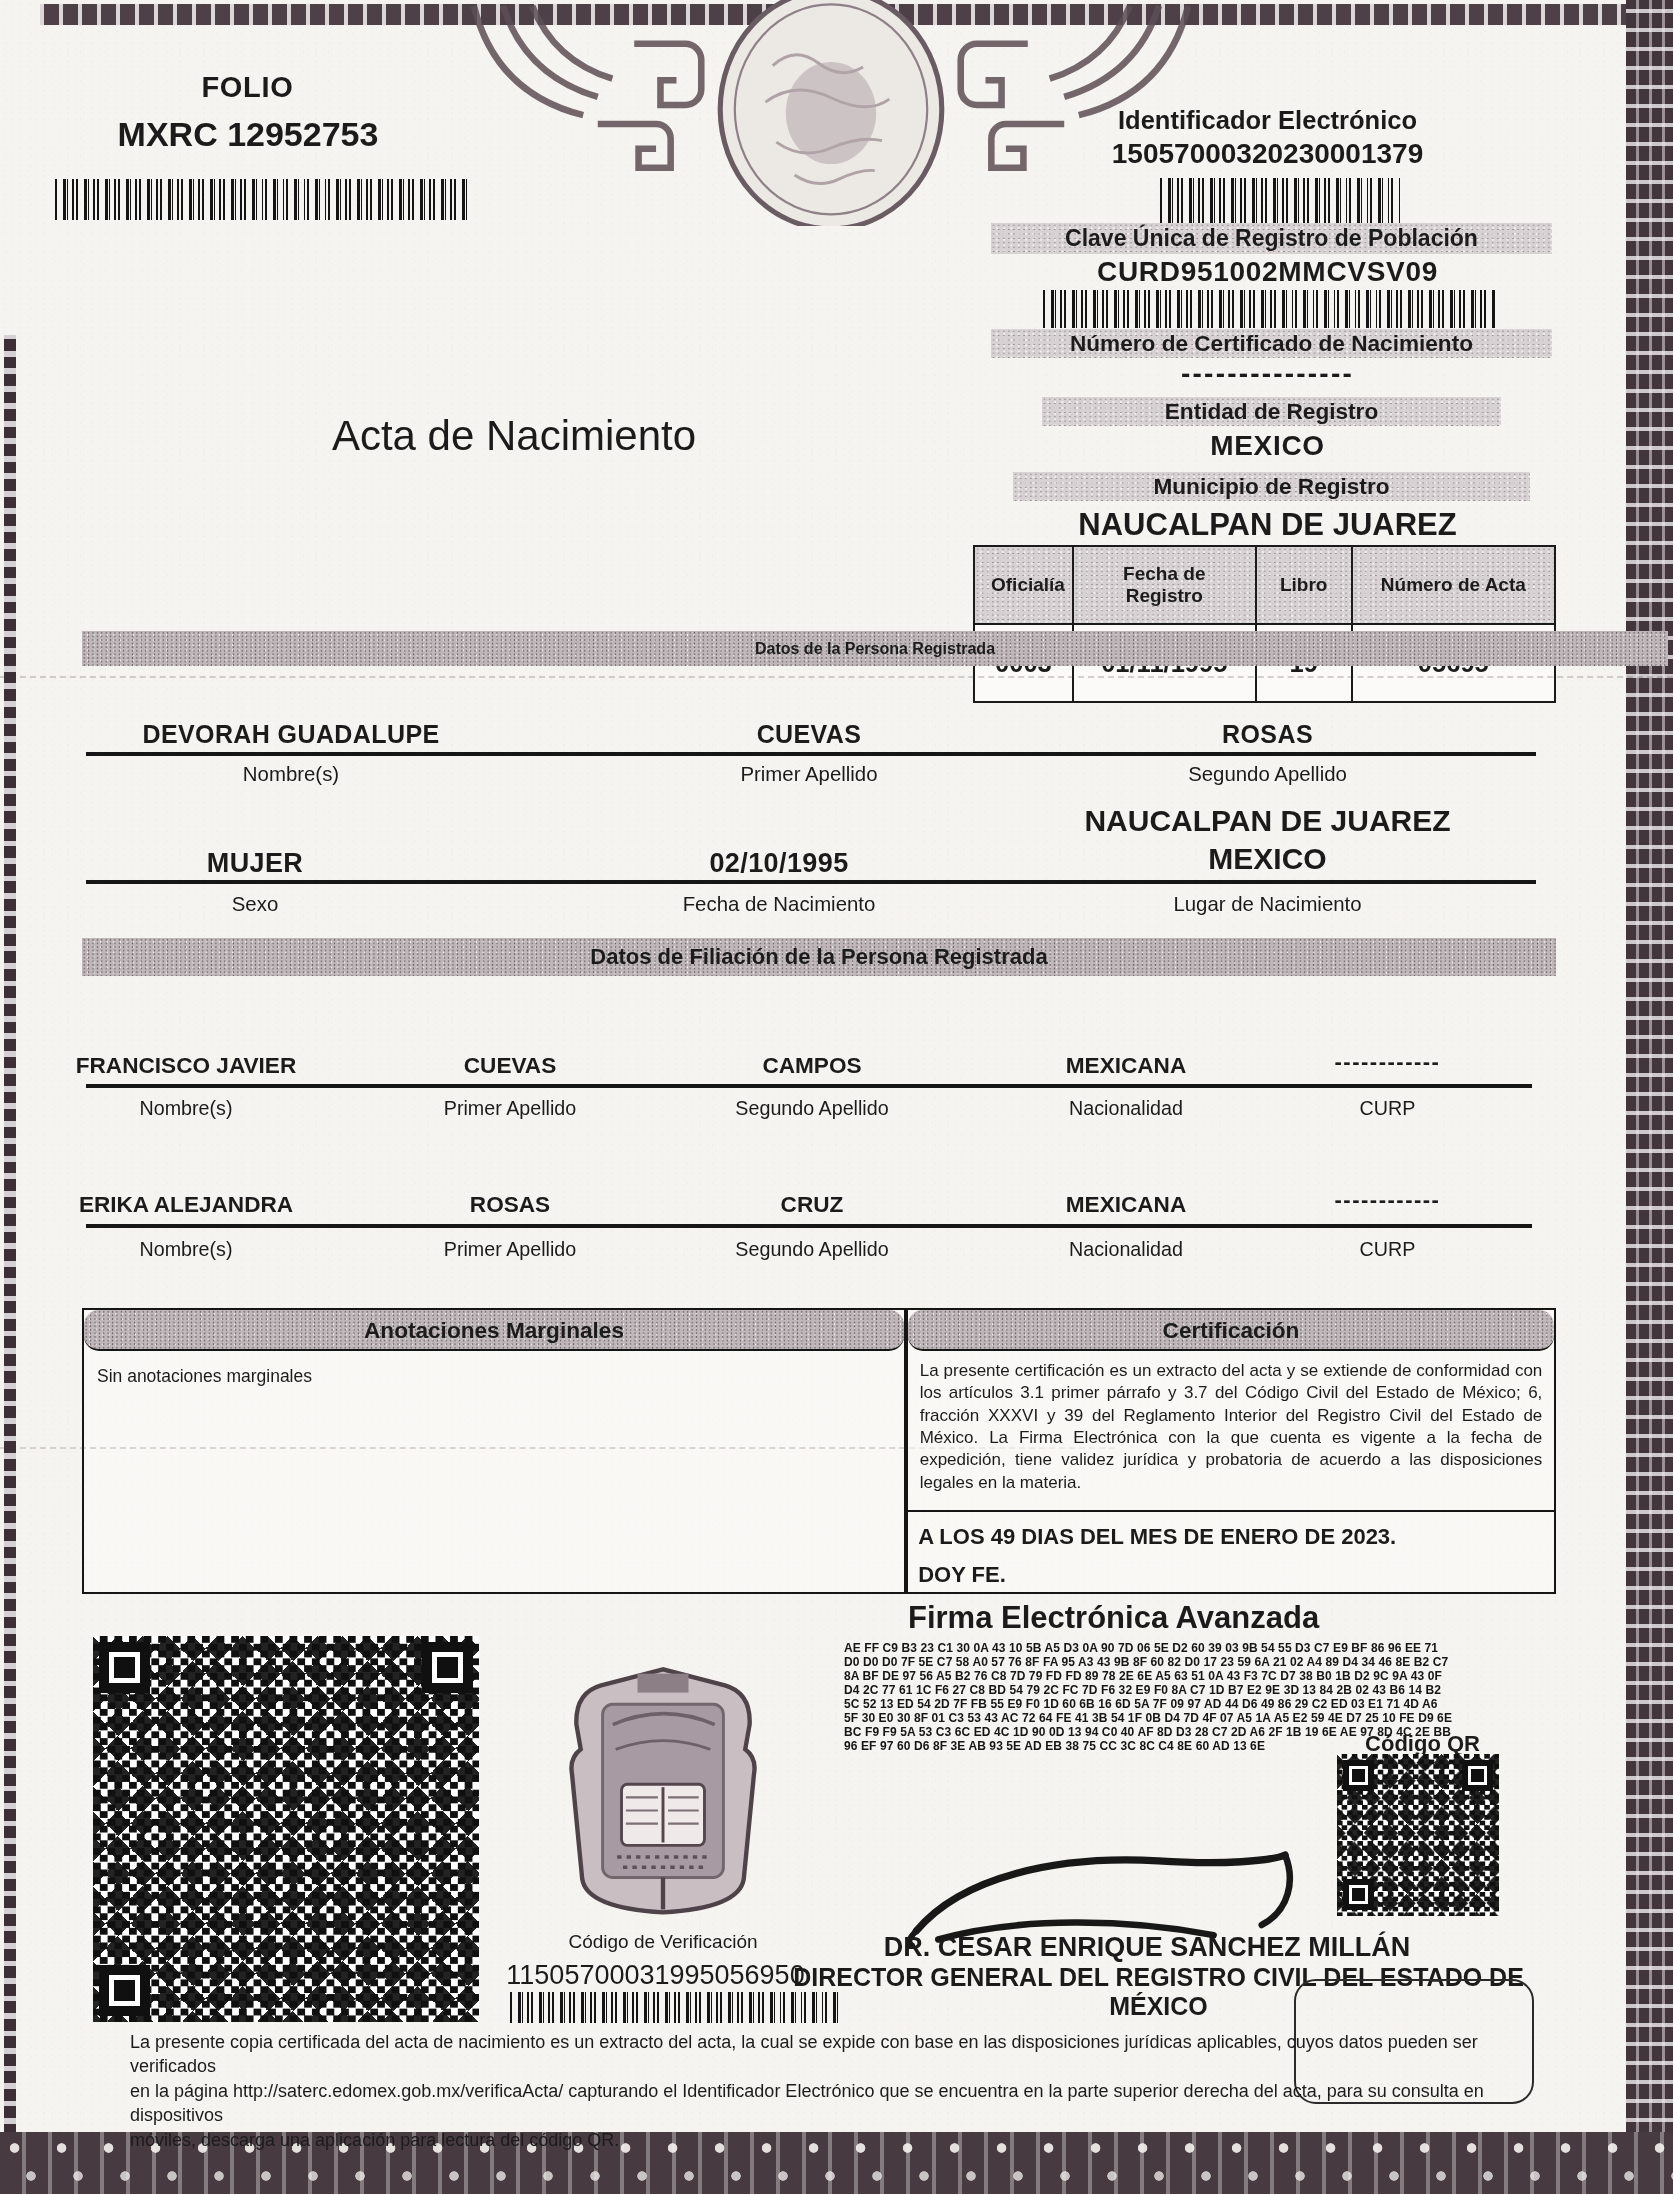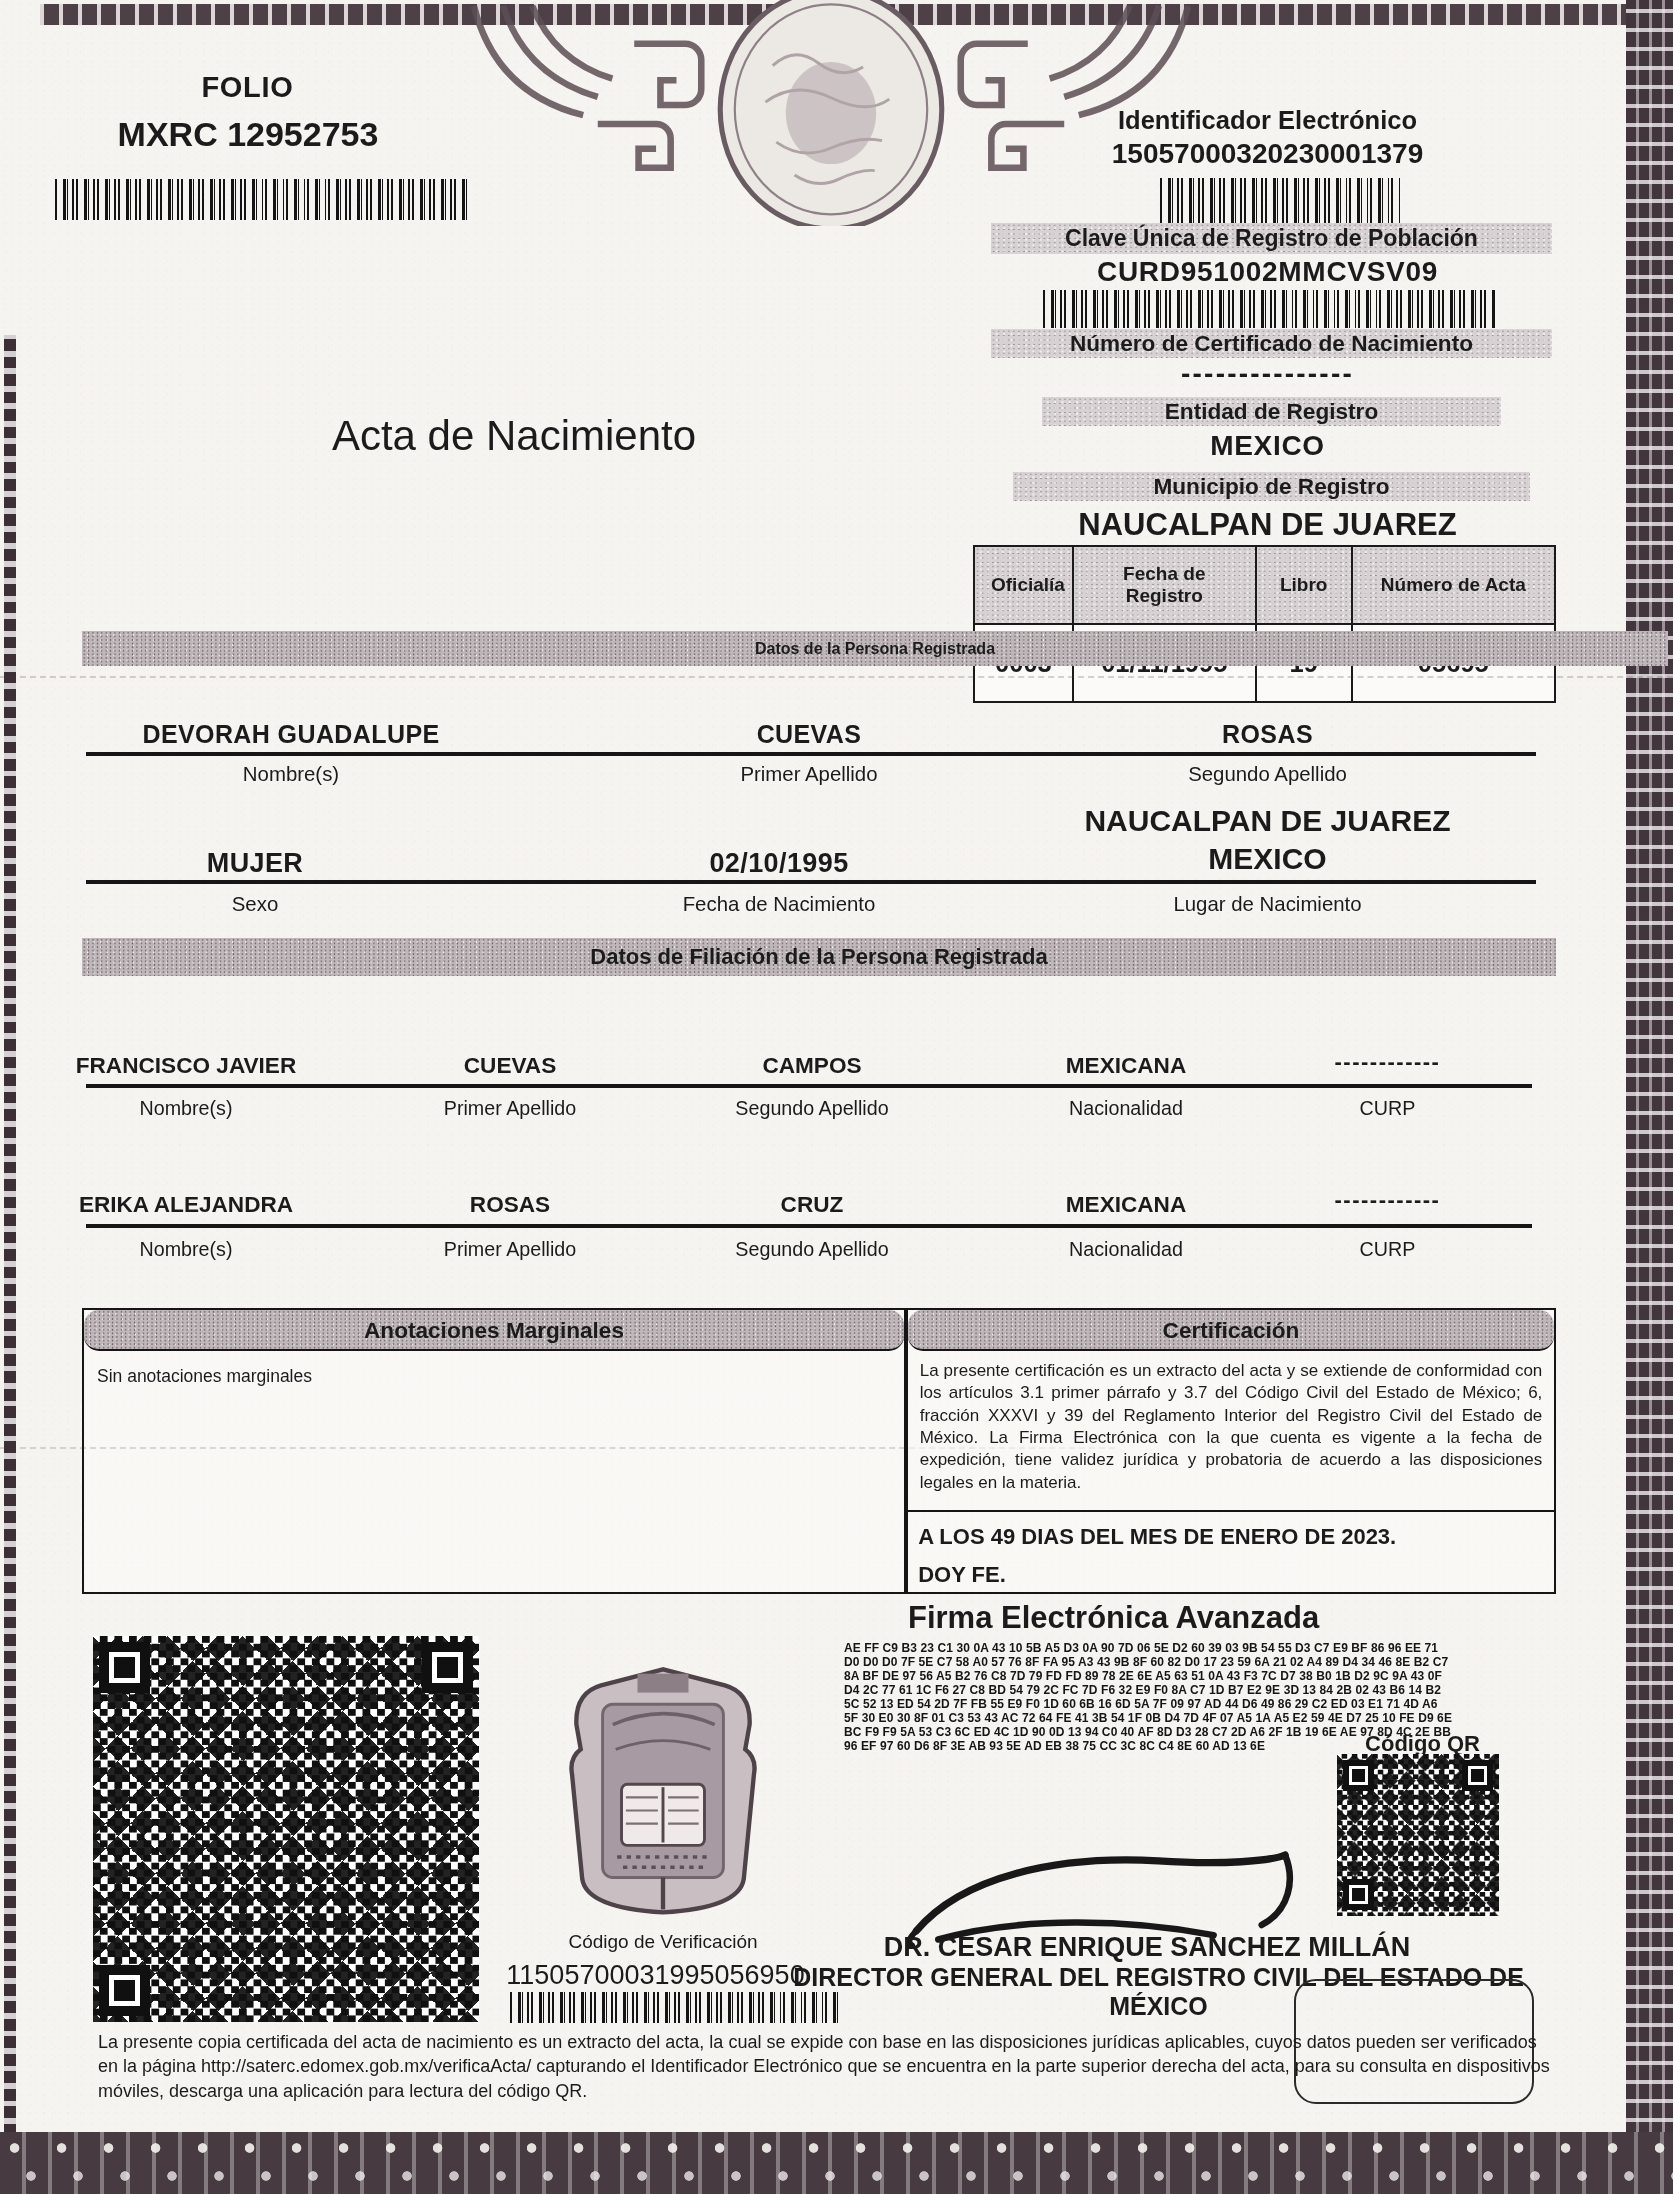--- a/index.html
+++ b/index.html
@@ -51,21 +51,21 @@
   .qr-sm .f::after{left:2.9px;top:2.9px;right:2.9px;bottom:2.9px;}
   .f.tl{left:5.8px;top:5.8px;} .f.tr{right:5.8px;top:5.8px;} .f.bl{left:5.8px;bottom:5.8px;}
   table.reg{border-collapse:collapse;width:583px;table-layout:fixed;}
   table.reg th,table.reg td{border:2.9px solid #1a1a1a;text-align:center;padding:16px;}
   table.reg th{height:38px;font-size:19px;font-weight:700;}
   table.reg td{height:44px;font-size:25.5px;font-weight:700;background:#fbfaf8;}
   .boxed{border:2.9px solid #151515;box-sizing:border-box;background:rgba(251,250,248,.6);}
   .box-hdr{height:41px;line-height:41px;font-size:22.6px;font-weight:700;text-align:center;border-bottom:2.9px solid #151515;box-sizing:border-box;border-radius:15px;}
   .cert-body{font-size:17px;line-height:1.32;text-align:justify;padding:8.7px 11.7px;}
   .hex{font-size:12px;font-weight:700;line-height:14px;letter-spacing:0.1px;color:#151515;}
-  .footer-line{font-size:18px;line-height:24.4px;}
+  .footer-line{font-size:18px;line-height:24.4px;margin-left:32px;}
 </style>
 </head>
 <body>
 
 <div class="page">
 
   <div class="abs orn-top" style="left:40px;top:4.4px;width:1633px;height:20.4px;"></div>
   <div class="abs orn-right" style="left:1626px;top:0;width:47px;height:2194px;"></div>
   <div class="abs orn-left" style="left:4.4px;top:335px;width:11.7px;height:1859px;"></div>
   <div class="abs orn-bottom" style="left:0;top:2132px;width:1673px;height:63px;"></div>

